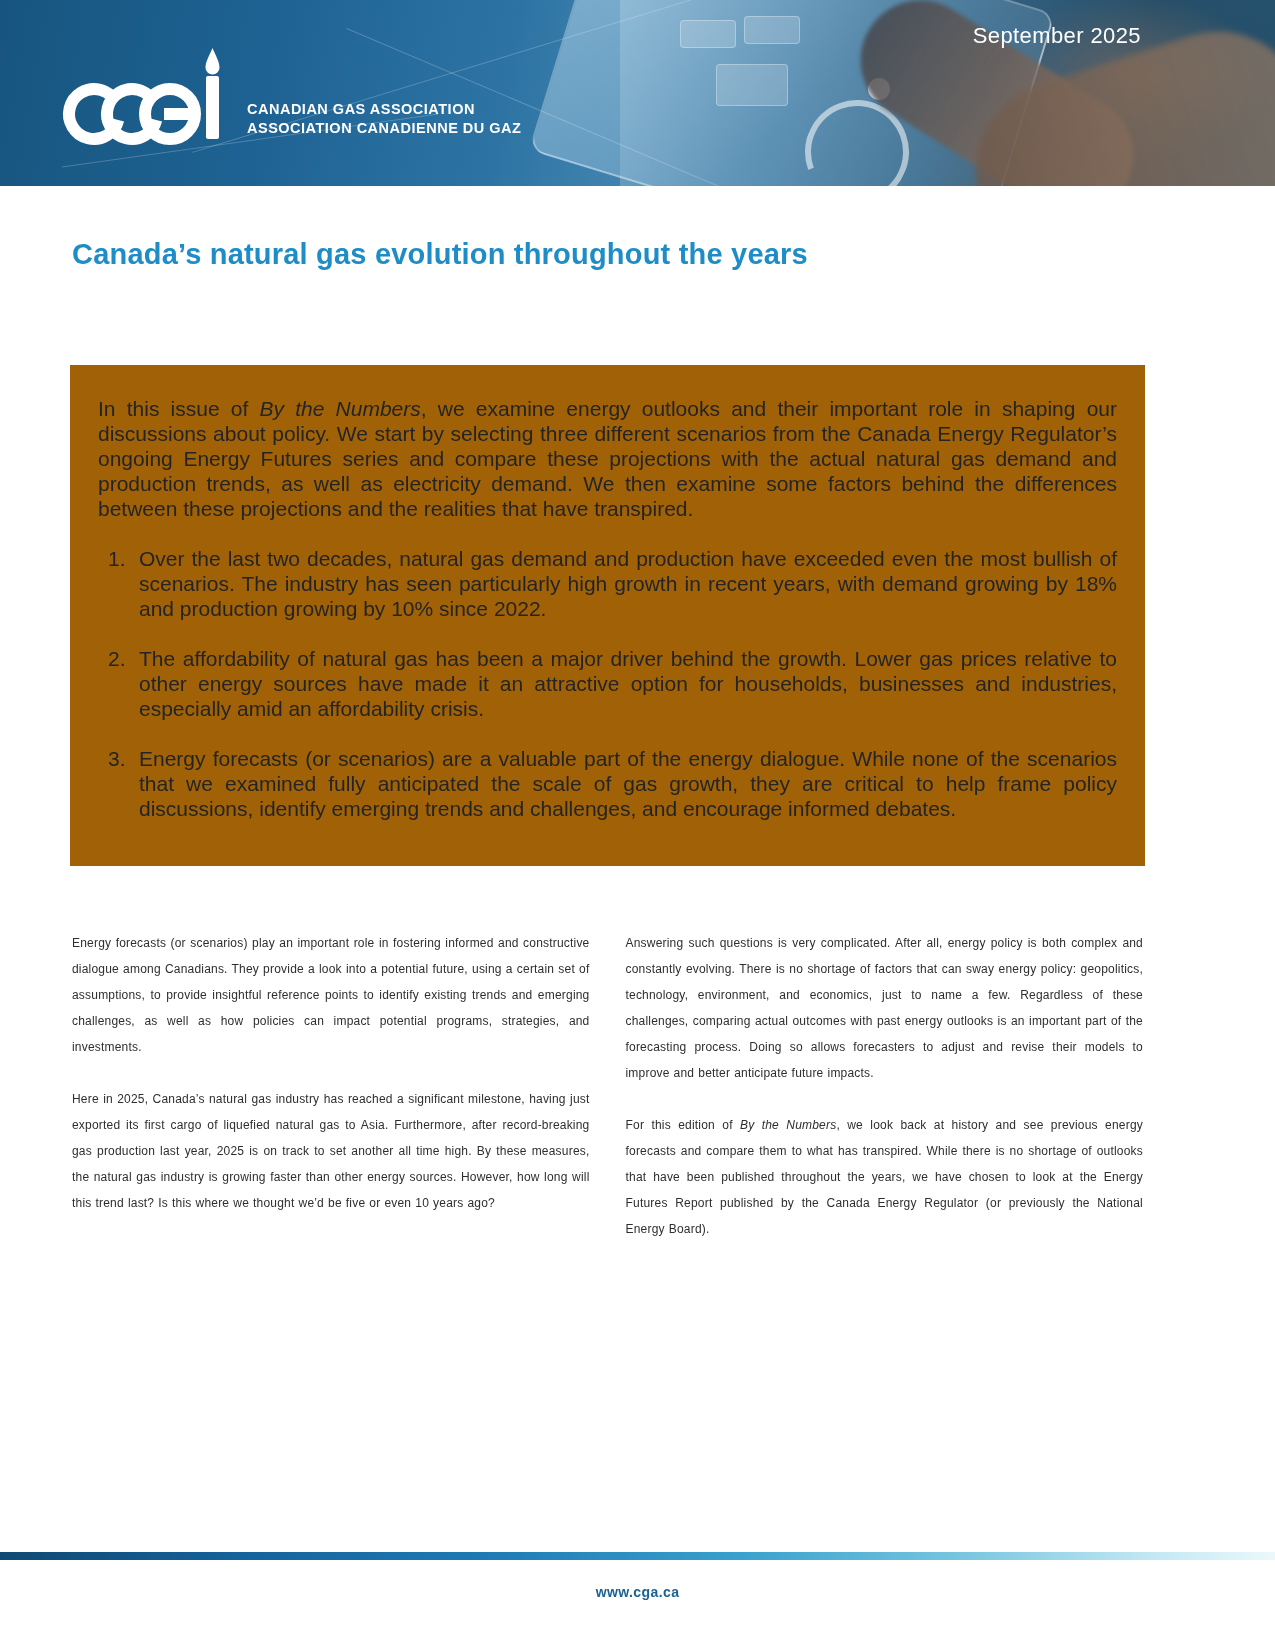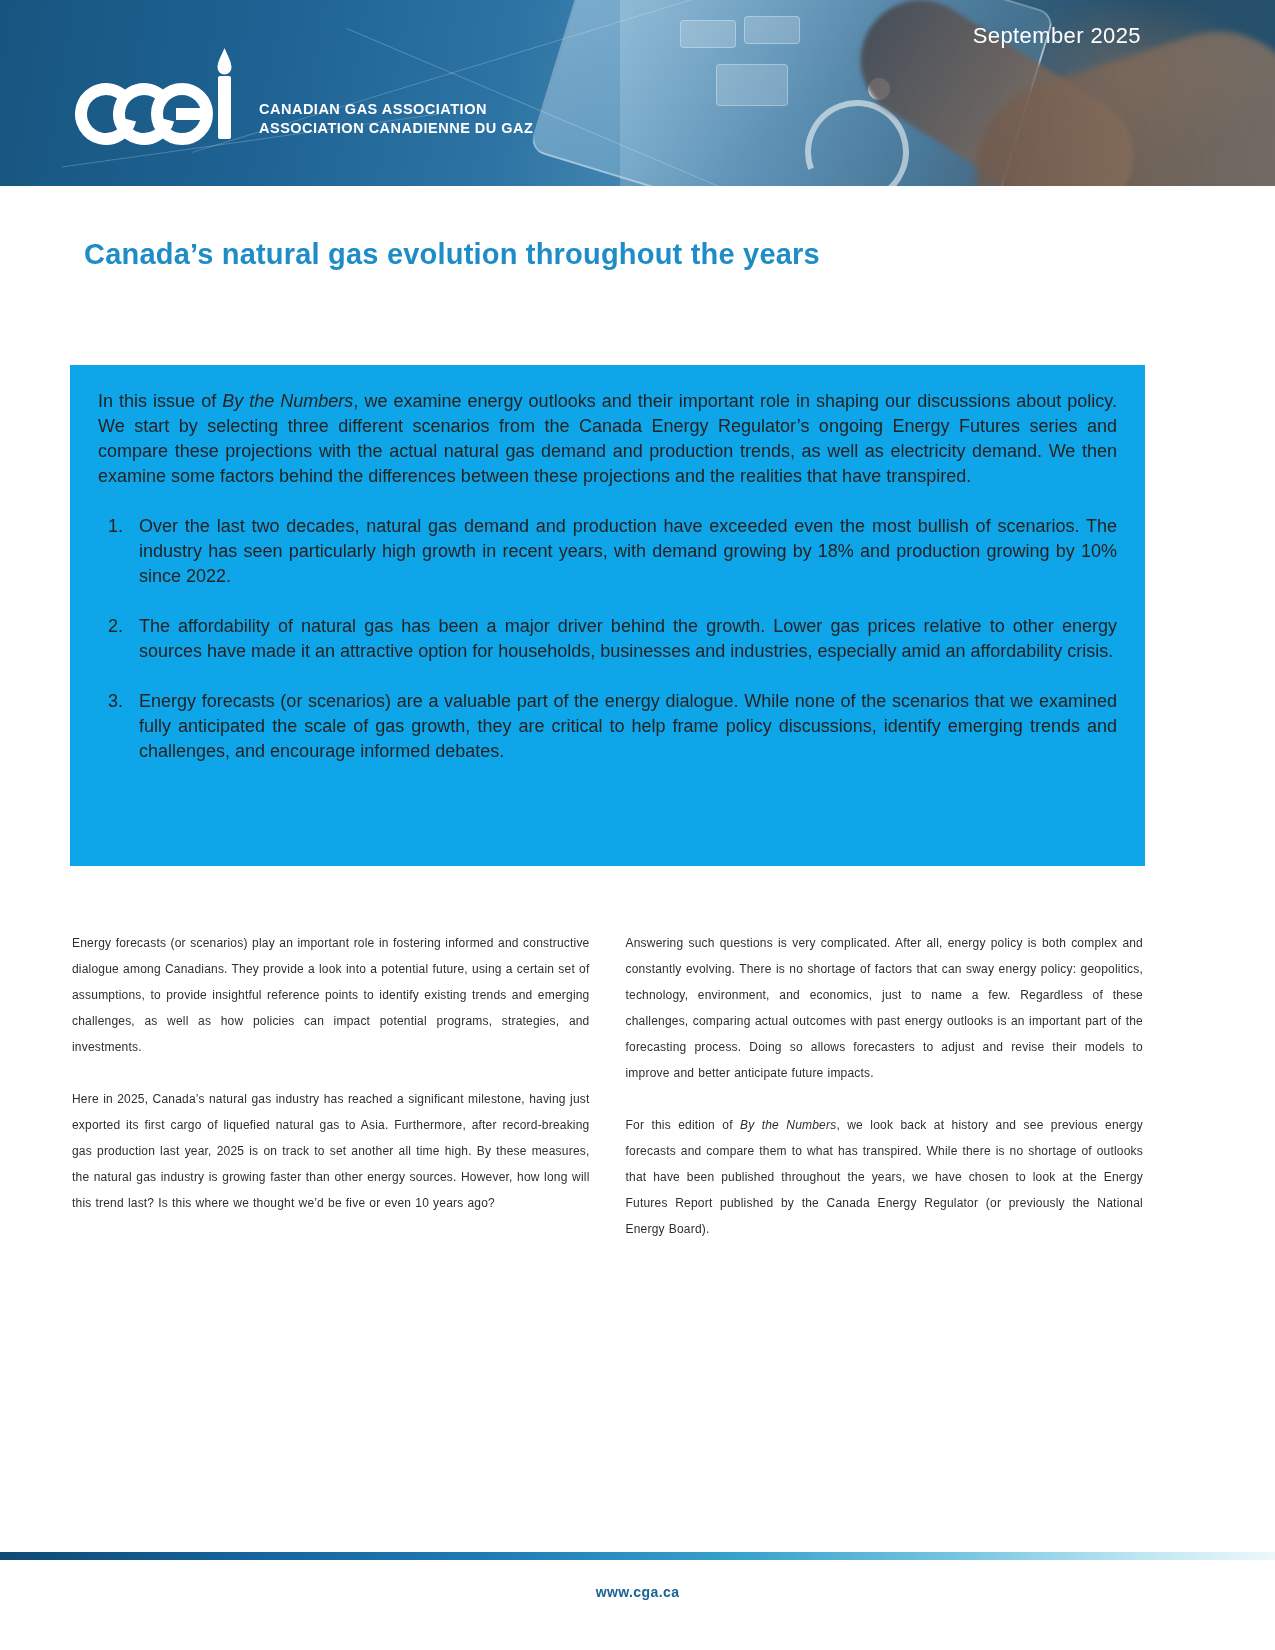--- a/index.html
+++ b/index.html
@@ -56,34 +56,34 @@
   .banner-line { position:absolute; background:rgba(255,255,255,0.22); height:1px; }
   .line1 { width:560px; left:180px; top:70px; transform:rotate(-17deg); }
   .line2 { width:420px; left:330px; top:110px; transform:rotate(23deg); }
   .line3 { width:380px; left:60px; top:140px; transform:rotate(-8deg); }
 
   .issue-date {
     position:absolute; top:23px; right:134px; color:#ffffff;
     font-size:22px; font-weight:normal; letter-spacing:0.4px;
   }
 
-  .logo { position:absolute; left:72px; top:44px; display:flex; }
+  .logo { position:absolute; left:60px; top:44px; display:flex; }
   .logo-word { margin-left:12px; padding-top:56px; color:#ffffff; }
   .logo-word div { font-size:14.5px; font-weight:bold; letter-spacing:0.5px; line-height:19px; white-space:nowrap; }
 
   
   .title-block { position:absolute; left:72px; top:230px; }
   .title-main { margin:0; font-size:40px; font-weight:bold; color:#1f6496; letter-spacing:0.2px; }
-  .title-sub  { margin:8px 0 0 12px; font-size:29px; font-weight:600; color:#1e8cc6; letter-spacing:0.2px; }
+  .title-sub  { margin:8px 0 0 0; font-size:29px; font-weight:600; color:#1e8cc6; letter-spacing:0.2px; }
 
   
   .intro-box {
     position:absolute; left:70px; top:365px; width:1075px; height:501px;
-    box-sizing:border-box; background:#0ea5e9; padding:24px 28px;
-    color:#242424; font-size:18px; line-height:25px; text-align:justify;
+    box-sizing:border-box; background:#a16207; padding:31px 28px;
+    color:#242424; font-size:21px; line-height:25px; text-align:justify;
   }
   .intro-box p { margin:0 0 25px 0; }
   .intro-box em { font-style:italic; }
   .key-points { margin:0 0 25px 0; }
   .points-list { margin:0; padding:0; list-style:none; }
   .points-list li { position:relative; padding-left:41px; margin-bottom:25px; }
   .points-list li:last-child { margin-bottom:0; }
   .points-list .num { position:absolute; left:10px; top:0; }
 
   

